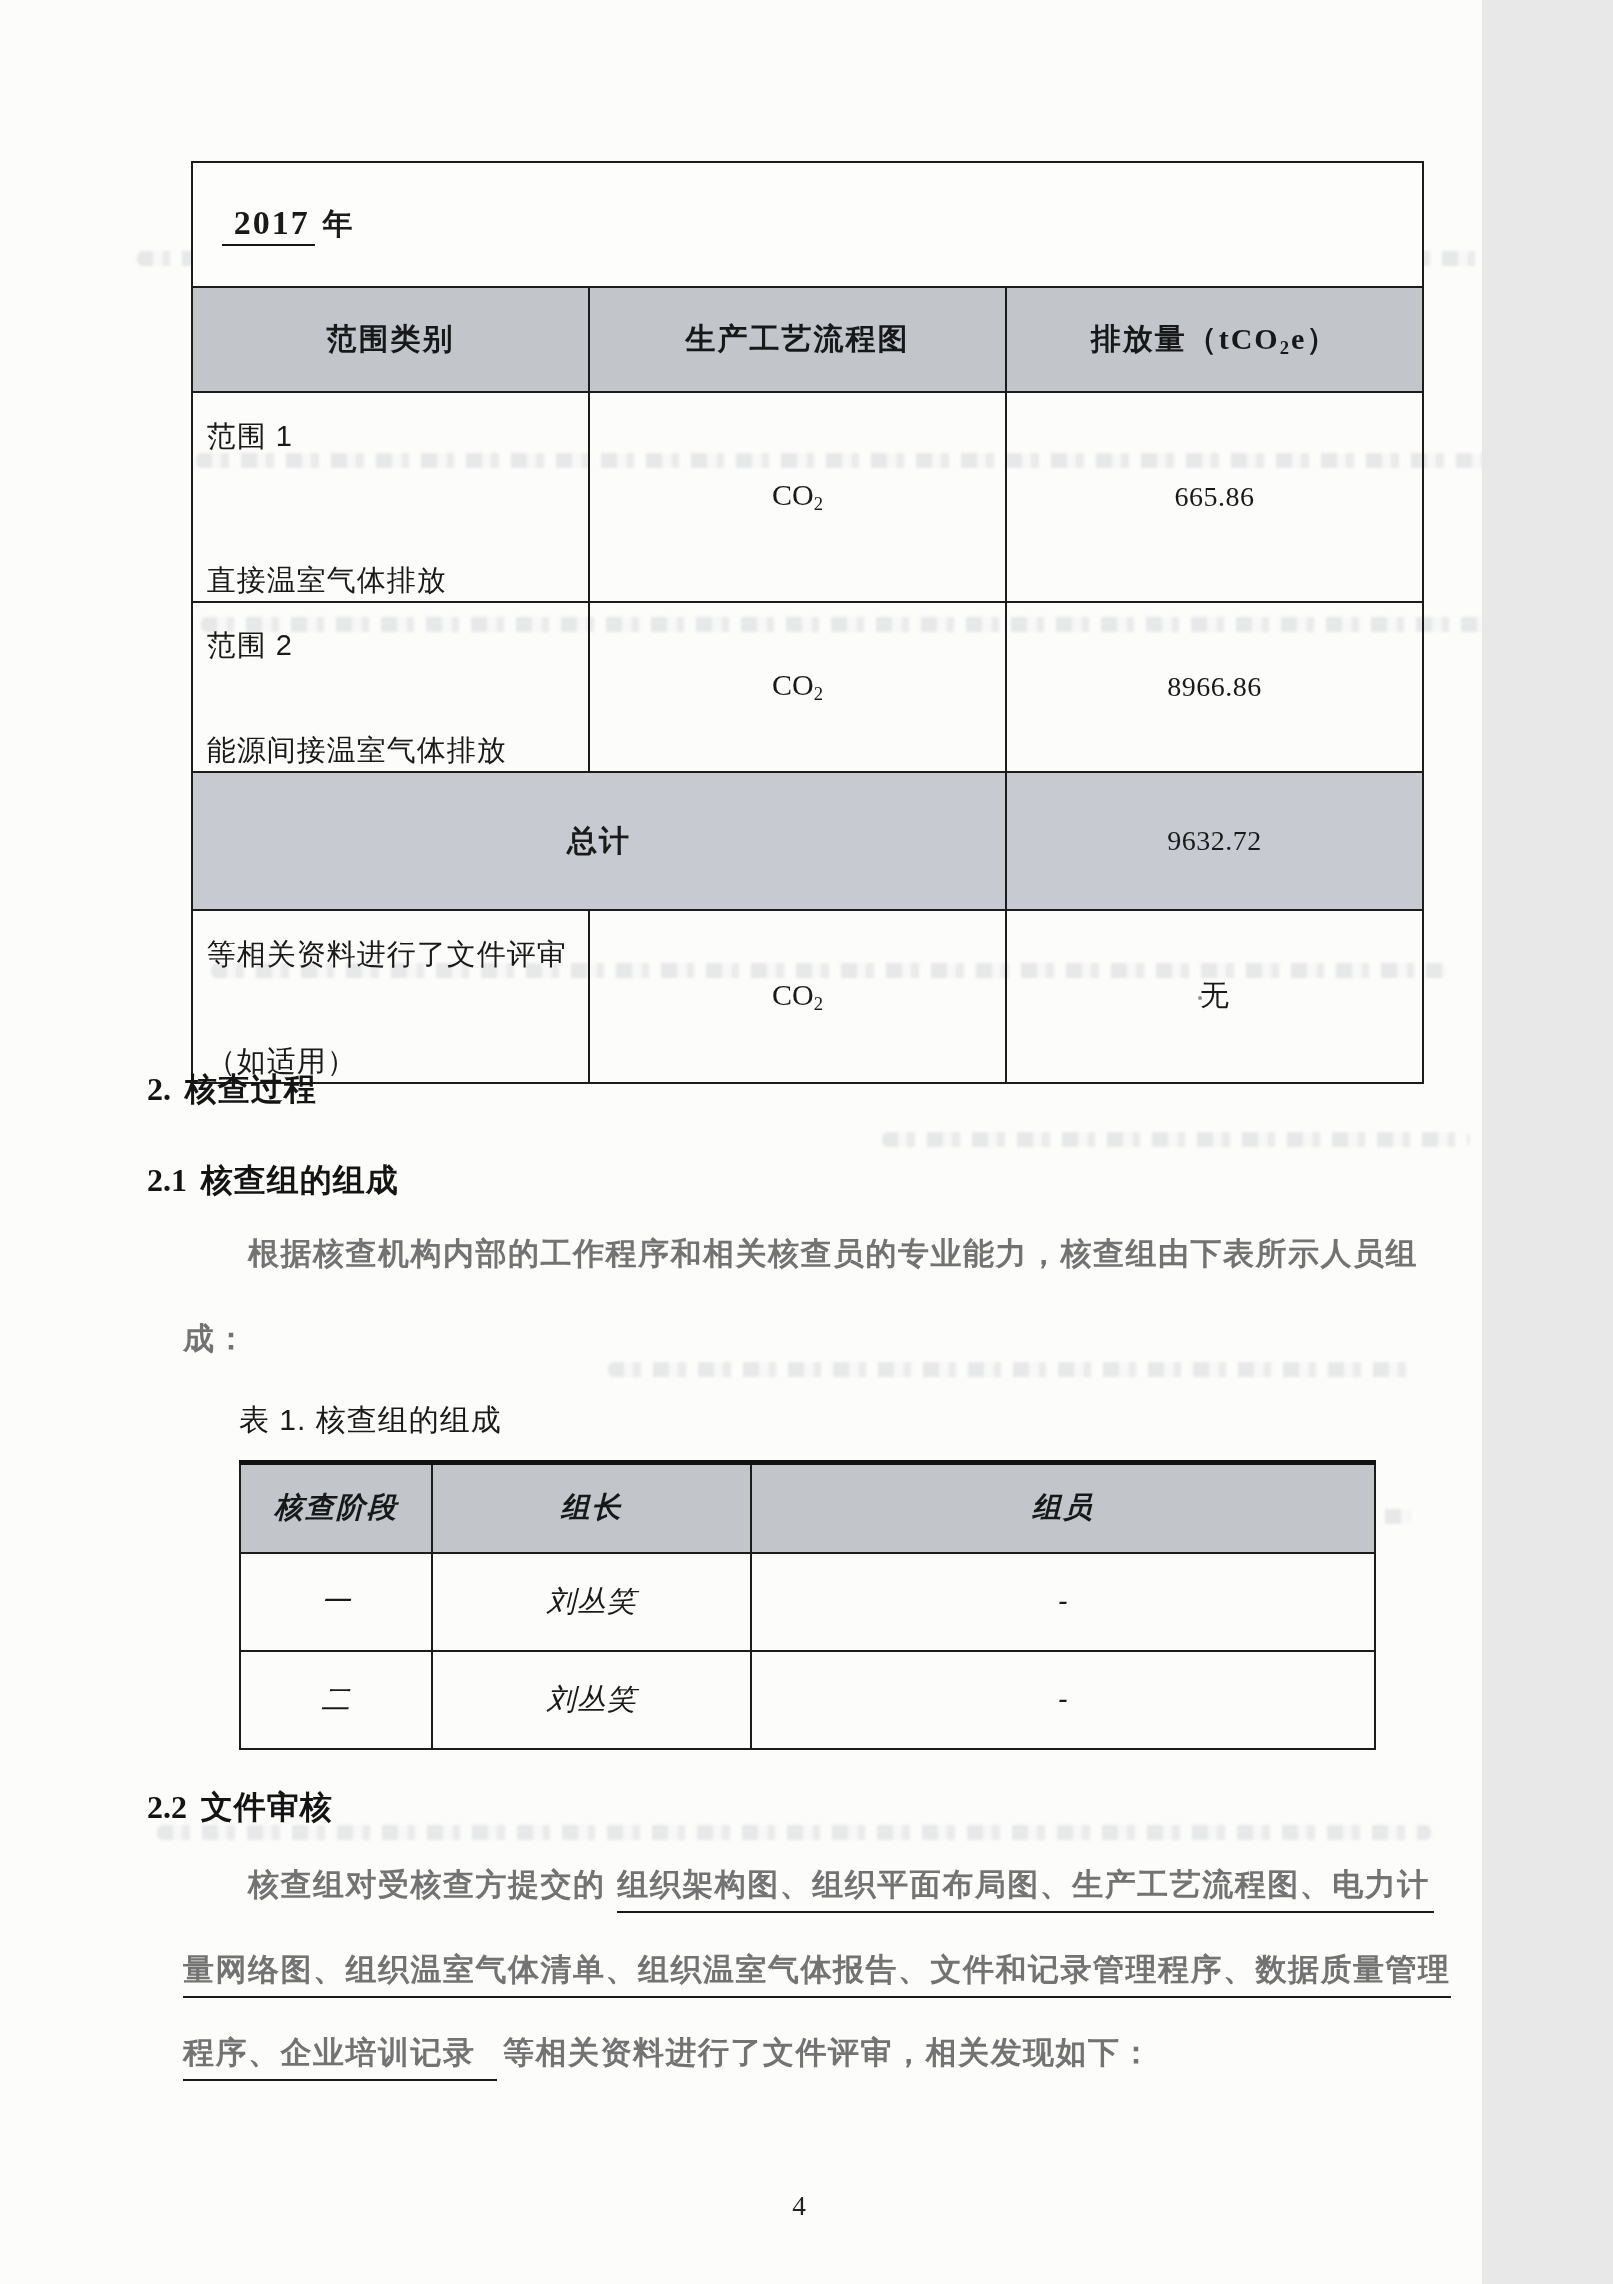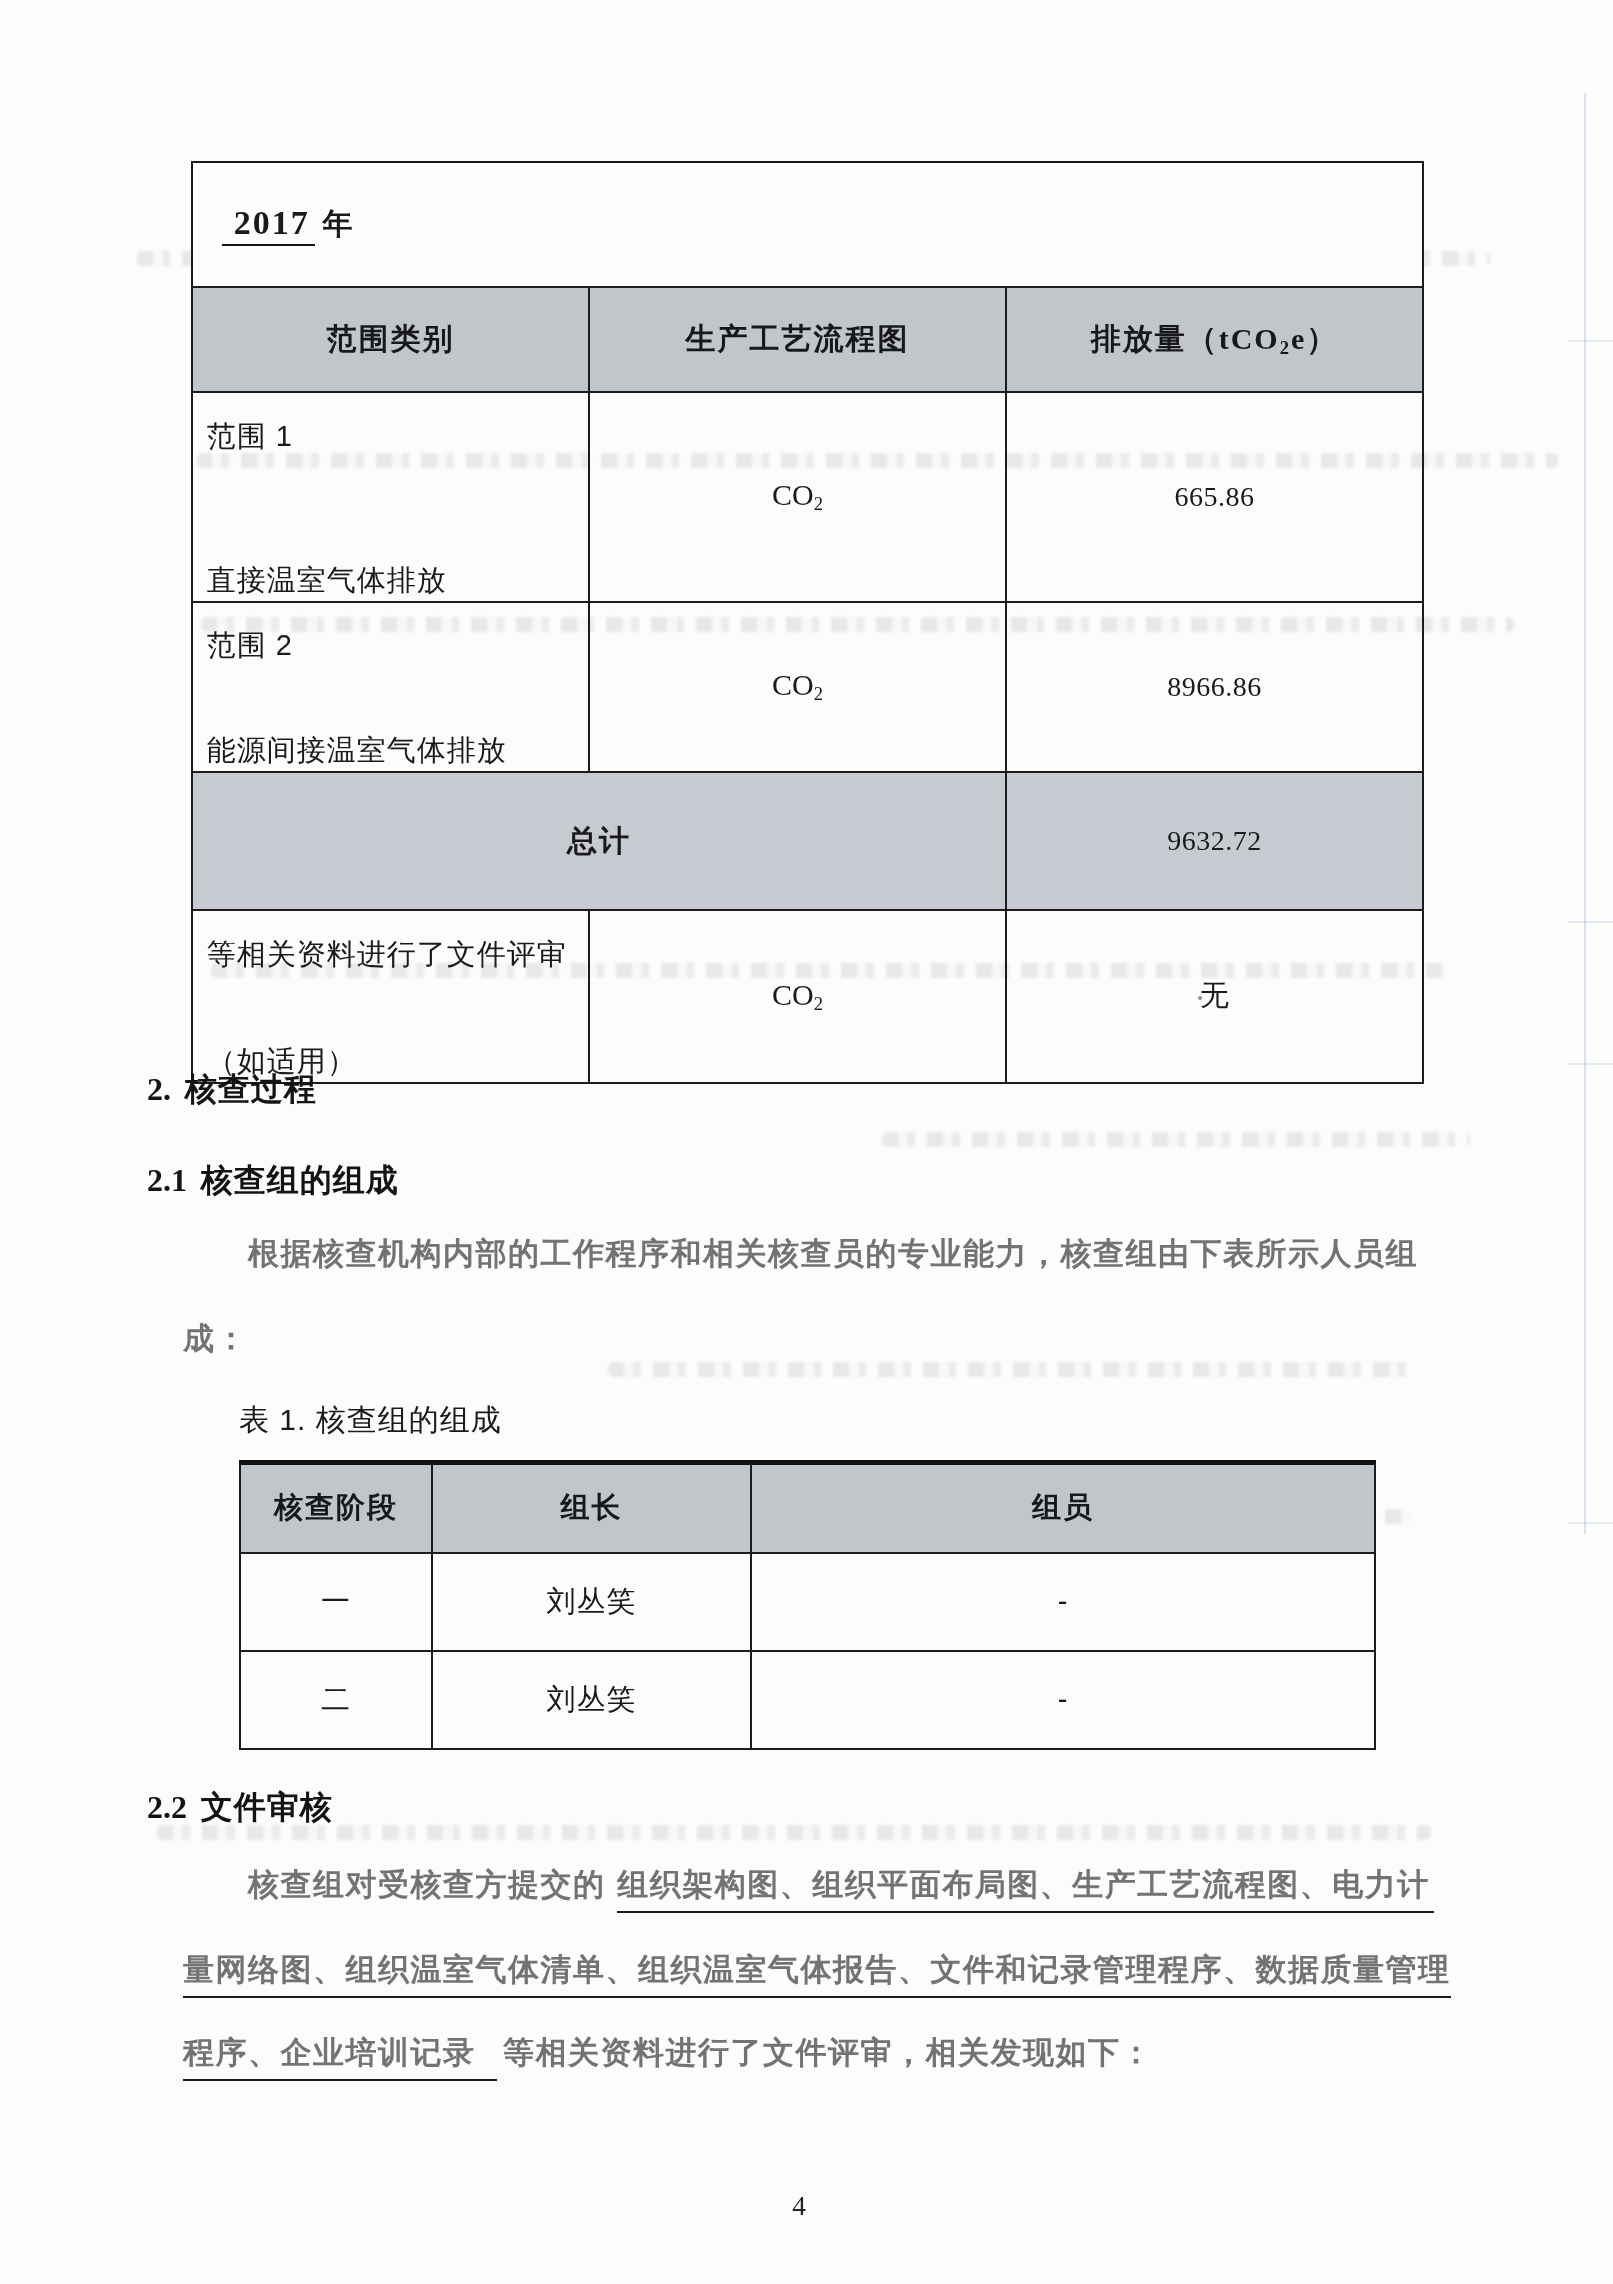--- a/index.html
+++ b/index.html
@@ -1,18 +1,18 @@
 <!DOCTYPE html>
 <html><head>
 <meta charset="utf-8">
 <style>
   html,body{margin:0;padding:0;background:#e8e8e8;}
   .page{
     position:relative;
-    width:1613px;height:2285px;
+    width:1482px;height:2285px;
     background:#fcfcfb;
     overflow:hidden;
     font-family:"Liberation Sans", sans-serif;
     color:#1a1a1a;
   }
   
   table.emissions{
     position:absolute;left:191px;top:161px;width:1230px;
     border-collapse:collapse;table-layout:fixed;
     border:2.9px solid #141414;
@@ -63,21 +63,21 @@
   }
   .u{border-bottom:2.9px solid #1a1a1a;padding-bottom:8.8px;}
   
   .caption{
     position:absolute;left:239px;top:1400px;width:1135px;text-align:left;
     font-size:30px;font-weight:normal;letter-spacing:1px;
   }
   table.team{
     position:absolute;left:239px;top:1460px;width:1135px;
     border-collapse:collapse;table-layout:fixed;
-    border:2.9px solid #121212;border-top:5.9px solid #121212;
+    border:2.9px solid #121212;border-top:5.9px solid #121212;font-style:italic;
   }
   table.team td{border:2px solid #1c1c1c;text-align:center;vertical-align:middle;}
   .team-hdr{font-size:29px;font-weight:bold;letter-spacing:2px;color:#17181a;}
   .team-cell{font-size:29px;letter-spacing:1px;}
   
   .page-num{
     position:absolute;top:2191px;left:0;width:1598px;text-align:center;
     font-family:"Liberation Serif", serif;font-size:27.4px;color:#222;
   }
   

